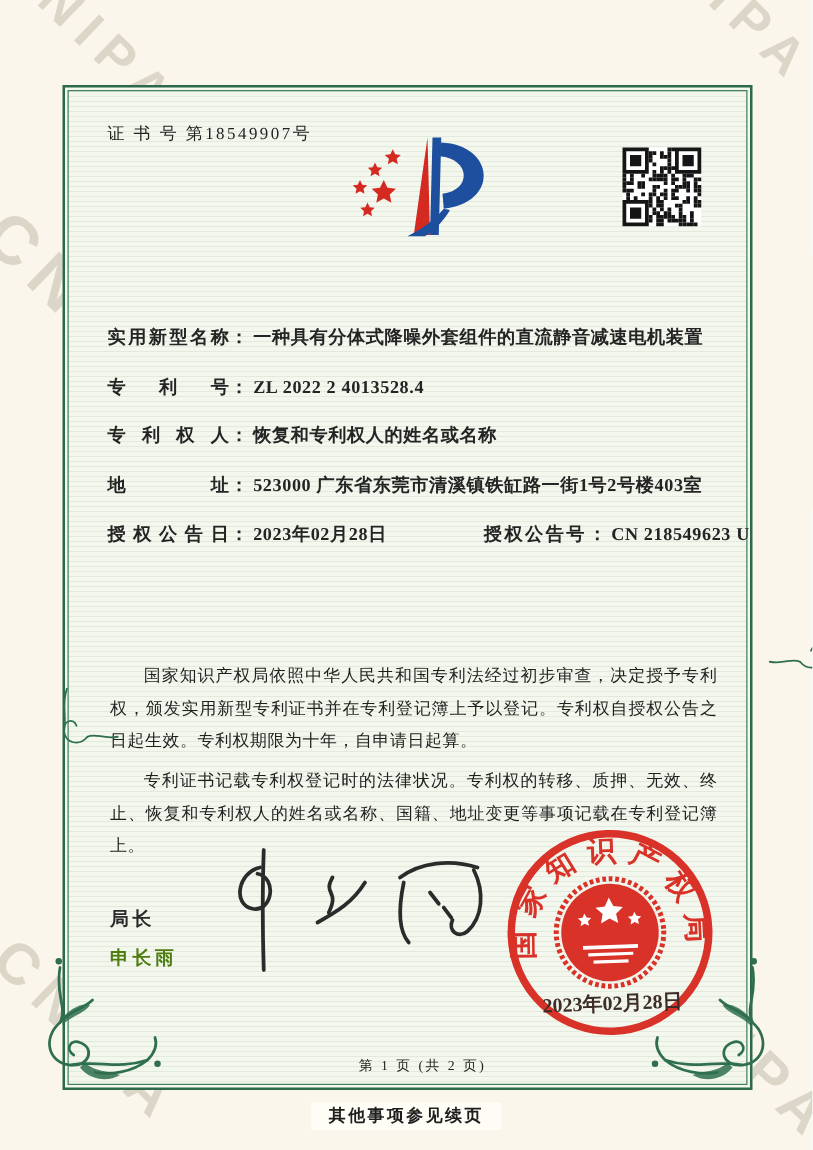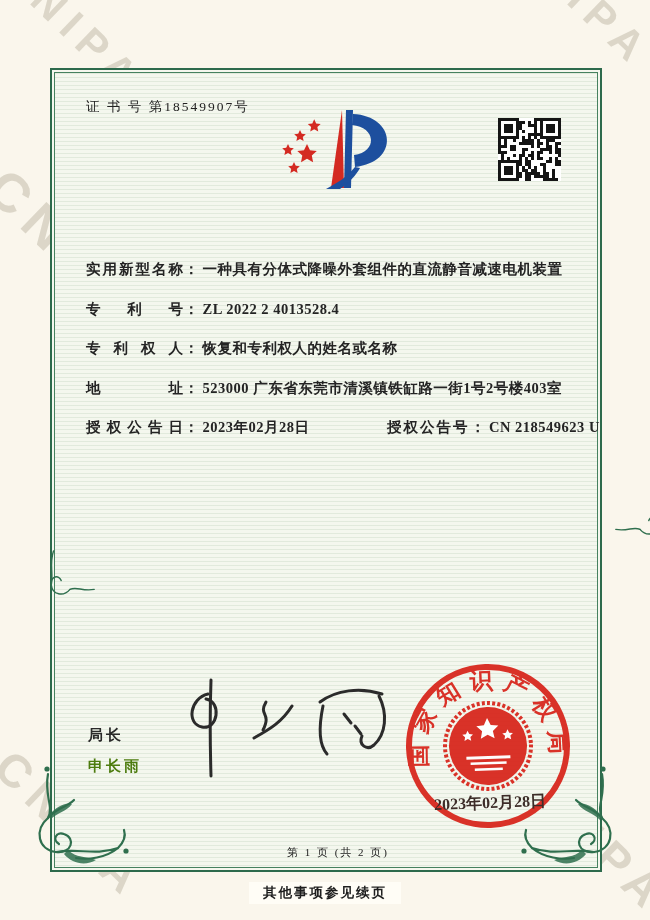--- a/index.html
+++ b/index.html
@@ -259,20 +259,24 @@
           <span class="lab">地址</span><span class="col">：</span><span class="val">523000 广东省东莞市清溪镇铁缸路一街1号2号楼403室</span>
         </div>
         <div class="row">
           <span class="lab">授权公告日</span><span class="col">：</span><span class="val">2023年02月28日</span>
           <span class="pair2">
             <span class="lab2">授权公告号</span><span class="col">：</span><span class="val">CN 218549623 U</span>
           </span>
         </div>
       </div>
 
+      <div class="paras">
+        <p>国家知识产权局依照中华人民共和国专利法经过初步审查，决定授予专利权，颁发实用新型专利证书并在专利登记簿上予以登记。专利权自授权公告之日起生效。专利权期限为十年，自申请日起算。</p>
+        <p>专利证书记载专利权登记时的法律状况。专利权的转移、质押、无效、终止、恢复和专利权人的姓名或名称、国籍、地址变更等事项记载在专利登记簿上。</p>
+      </div>
 
       <div class="signer-title">局长</div>
       <div class="signer-name">申长雨</div>
       <svg class="sig" width="235" height="118" viewBox="0 0 235 118">
         <g fill="none" stroke="#2b2b2b" stroke-width="3" stroke-linecap="round">
           <path d="M38,22 C20,26 16,52 32,55 C48,58 52,30 36,27"></path>
           <path d="M41,8 C40,35 40,70 41,104"></path>
           <path d="M96,30 C88,44 102,40 93,58"></path>
           <path d="M84,66 C100,57 112,50 122,34"></path>
           <path d="M150,30 C166,18 190,15 212,22"></path>

